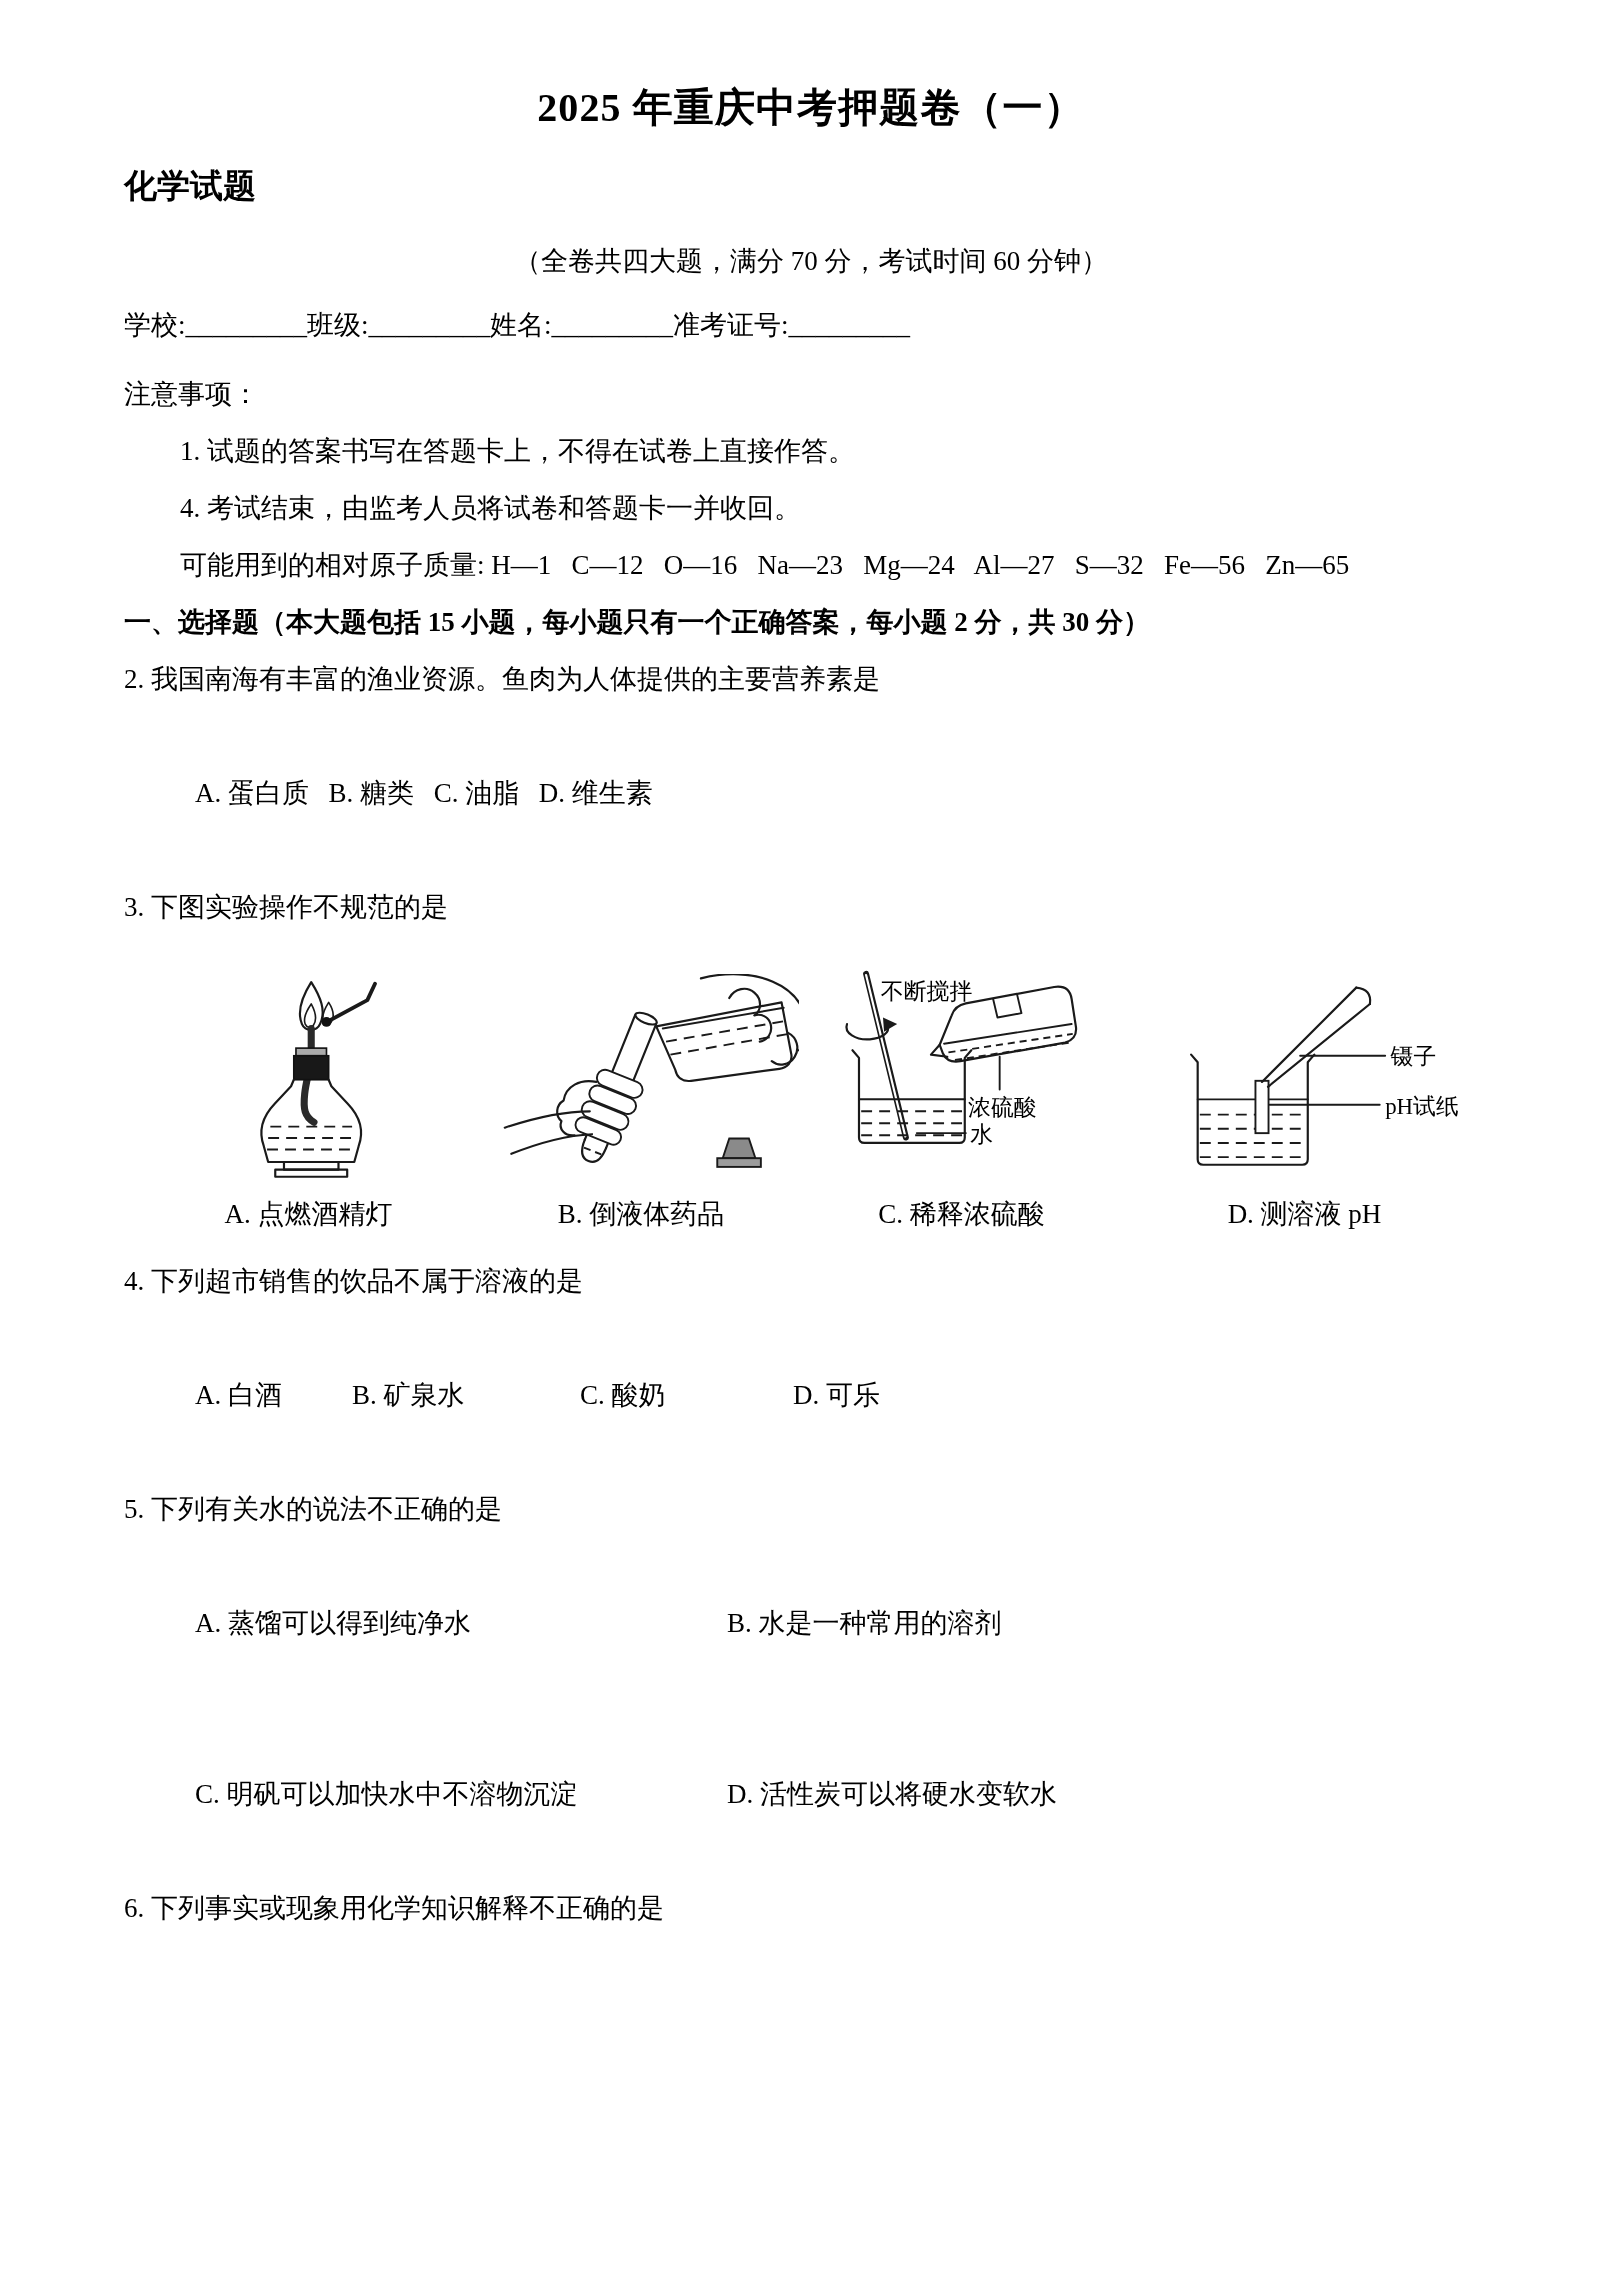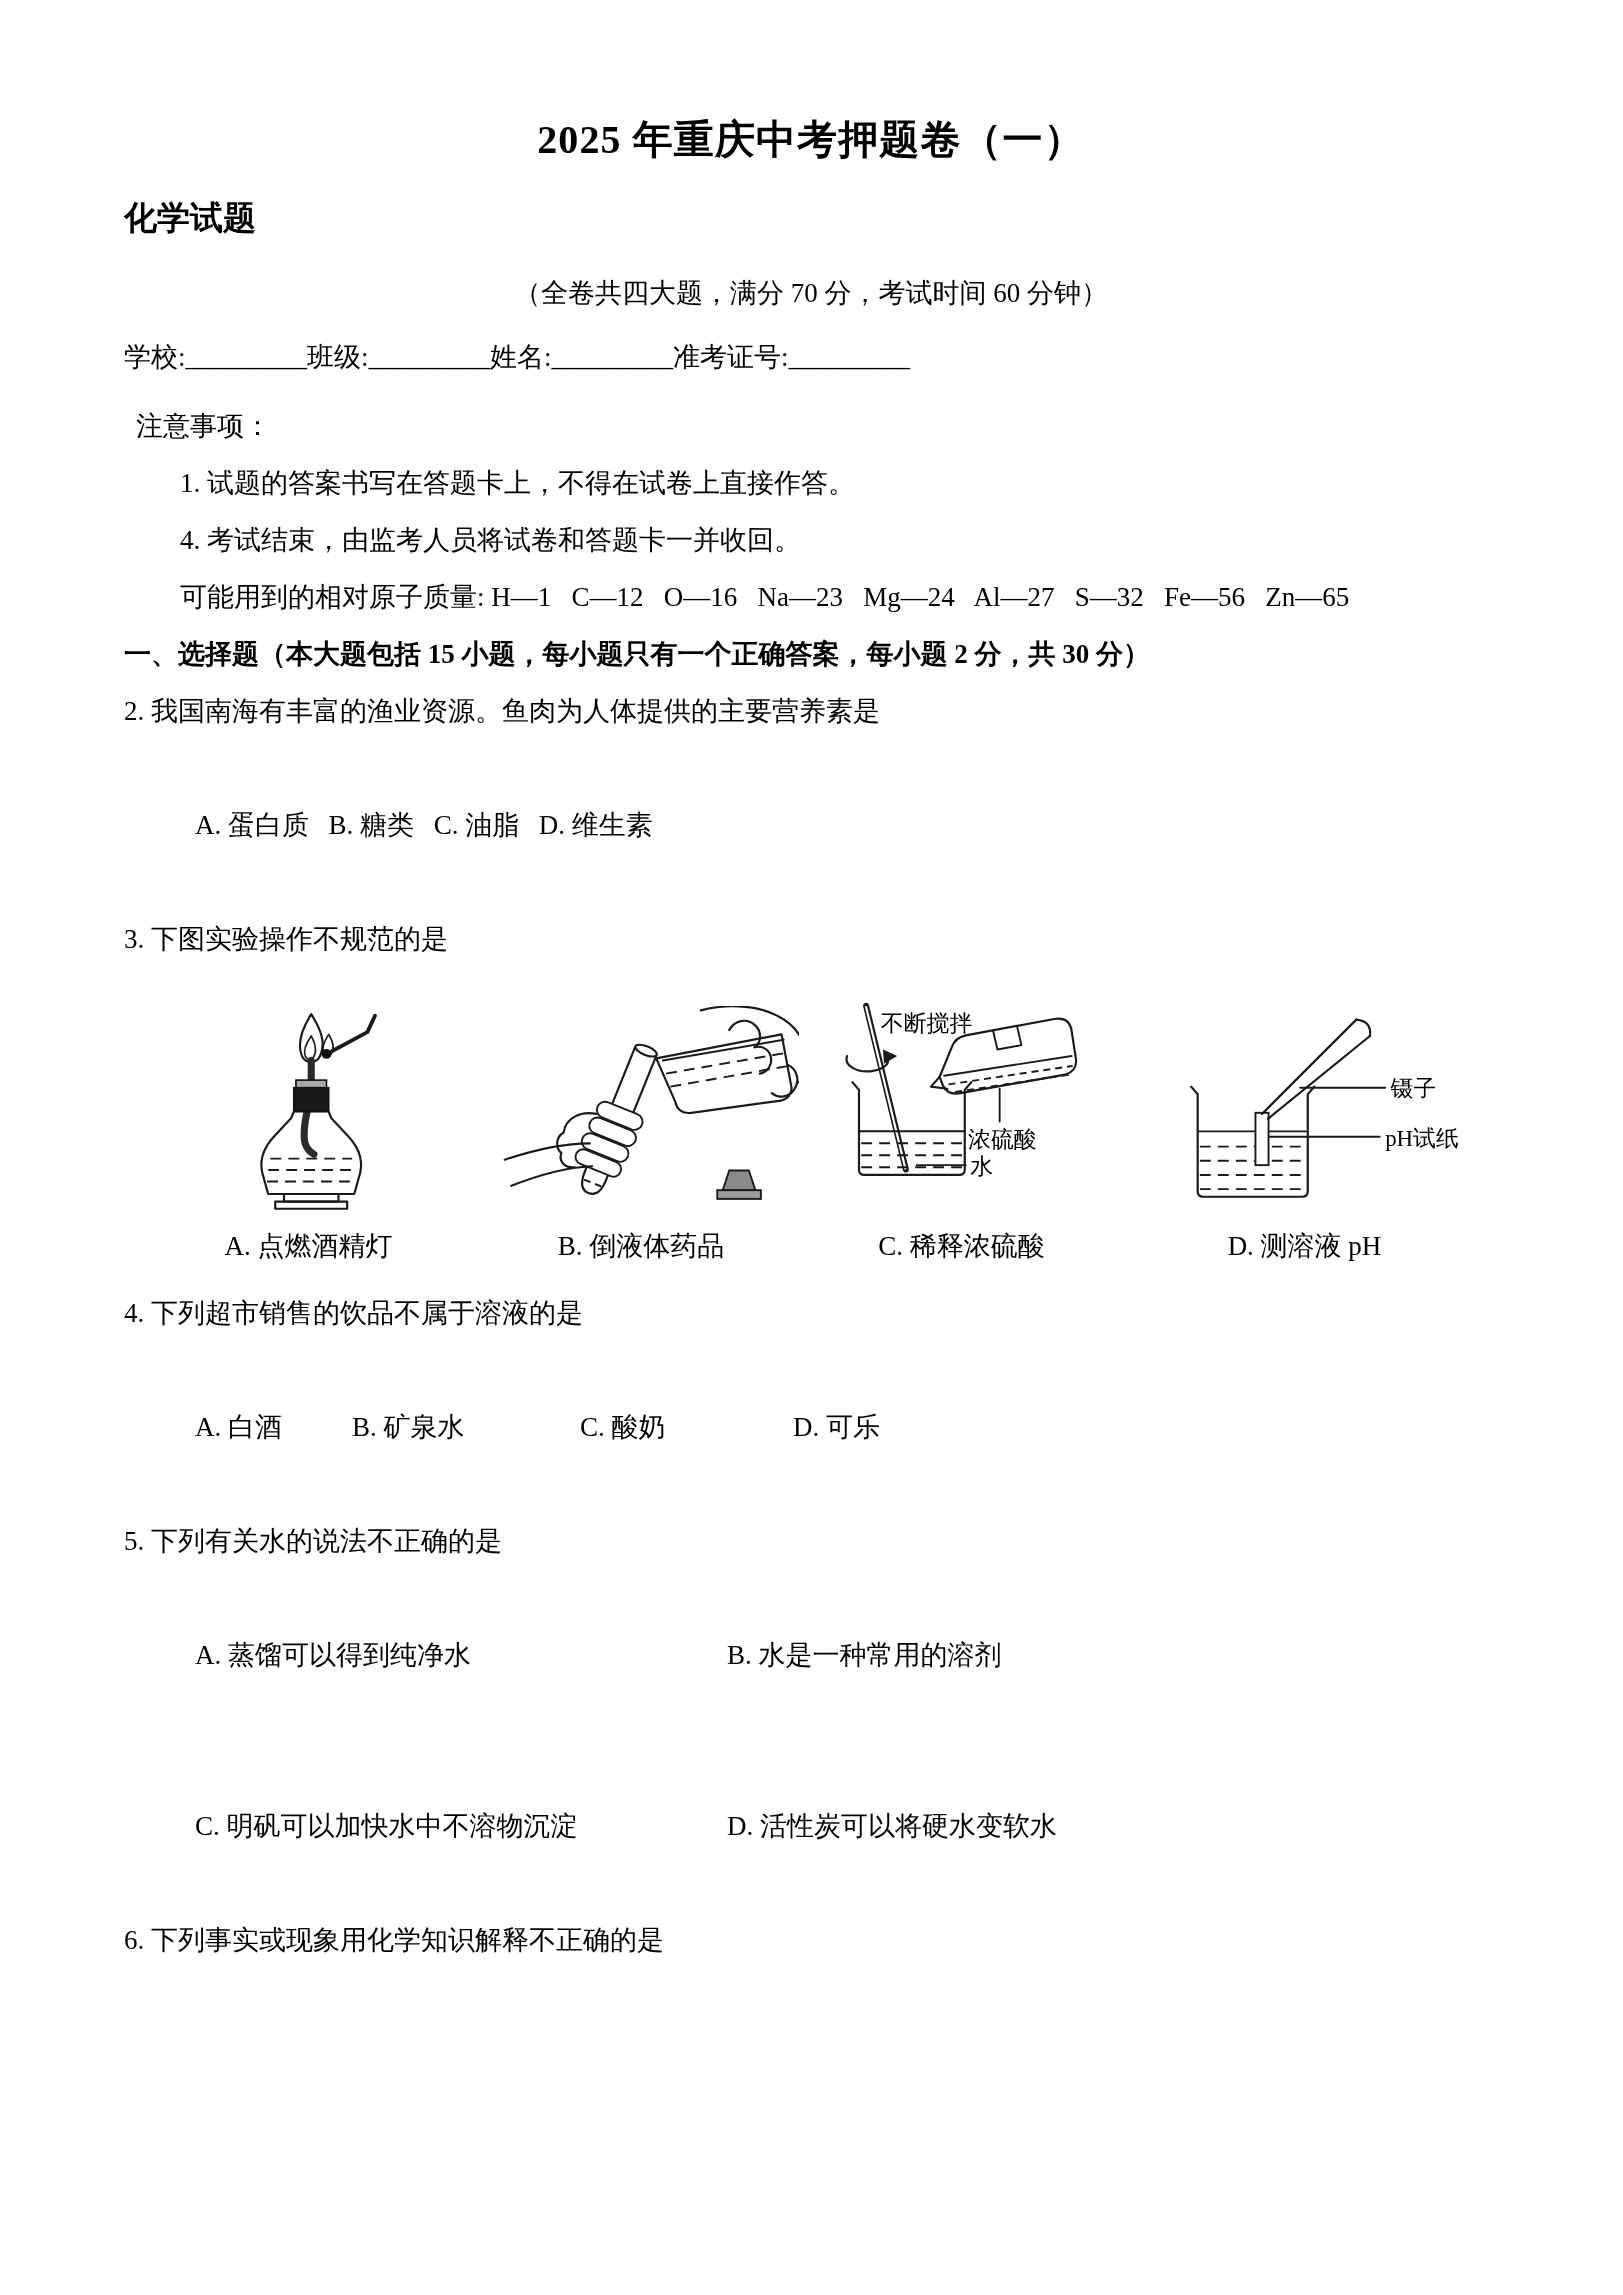--- a/index.html
+++ b/index.html
@@ -3,21 +3,21 @@
 <meta charset="utf-8">
 <style>
   html,body { margin:0; padding:0; background:#ffffff; }
   .page {
     position:relative;
     width:1623px; height:2295px;
     background:#fff; color:#000;
     font-family:"Liberation Serif","DejaVu Serif",serif;
     font-size:27px;
     box-sizing:border-box;
-    padding:116px 125px 0 124px;
+    padding:84px 125px 0 124px;
     overflow:hidden;
   }
   .title { text-align:center; font-size:40px; font-weight:bold; line-height:1.2; letter-spacing:1.1px; }
   .subtitle { font-size:33px; font-weight:bold; line-height:1.2; margin-top:35px; }
   .info-line { text-align:center; margin-top:38px; line-height:1.2; }
   .fields-line { text-align:left; margin-top:32px; line-height:1.2; white-space:pre; }
   .line { line-height:57px; white-space:pre-wrap; }
   .indent1 { padding-left:56px; }
   .opt-indent { padding-left:30.5px; }
   .bold { font-weight:bold; }
@@ -45,21 +45,21 @@
 <body>
 
 <div class="page">
 
   <div class="title">2025 年重庆中考押题卷（一）</div>
   <div class="subtitle">化学试题</div>
   <div class="info-line">（全卷共四大题，满分 70 分，考试时间 60 分钟）</div>
 
   <div class="fields-line"><span>学校:_________</span><span>班级:_________</span><span>姓名:_________</span><span>准考证号:_________</span></div>
 
-  <div class="line" style="margin-top:25px;margin-left:12px;">注意事项：</div>
+  <div class="line" style="margin-top:25px;">注意事项：</div>
   <div class="line indent1">1. 试题的答案书写在答题卡上，不得在试卷上直接作答。</div>
   <div class="line indent1">4. 考试结束，由监考人员将试卷和答题卡一并收回。</div>
   <div class="line indent1">可能用到的相对原子质量: H—1   C—12   O—16   Na—23   Mg—24   Al—27   S—32   Fe—56   Zn—65</div>
 
   <div class="line bold">一、选择题（本大题包括 15 小题，每小题只有一个正确答案，每小题 2 分，共 30 分）</div>
 
 
   <div>
     <div class="line">2. 我国南海有丰富的渔业资源。鱼肉为人体提供的主要营养素是</div>
     <div class="line opt-indent opts-inline">

